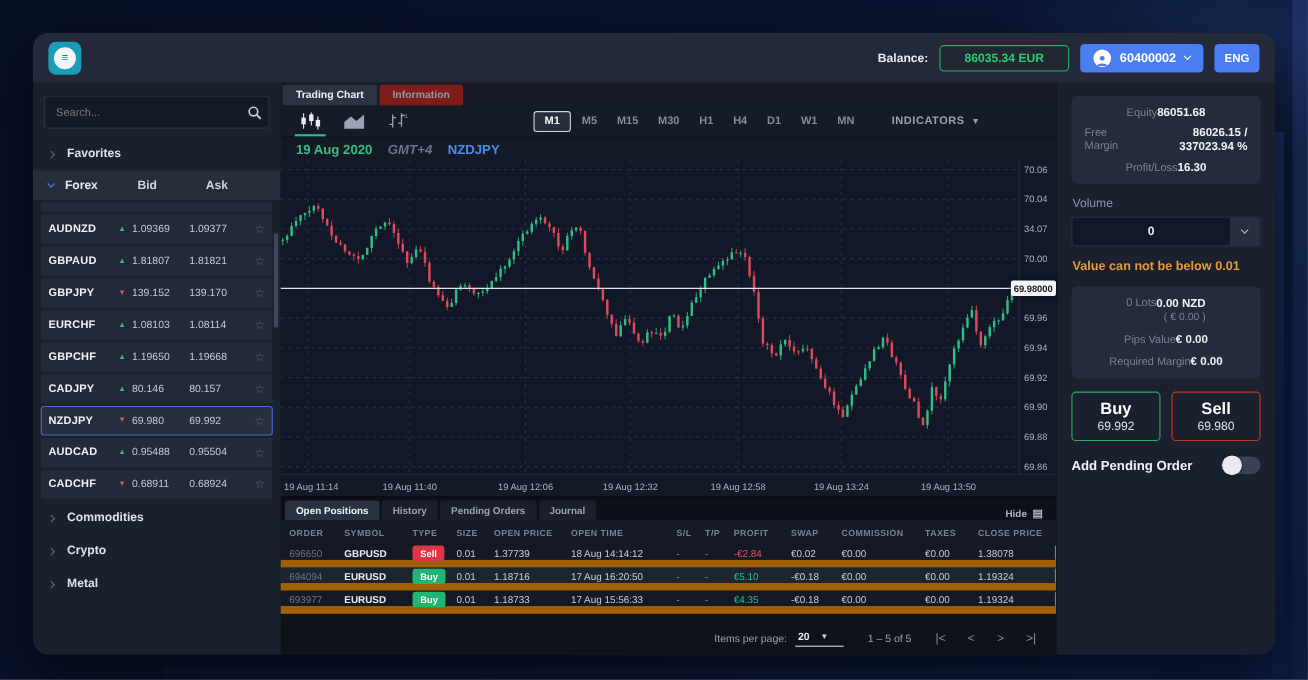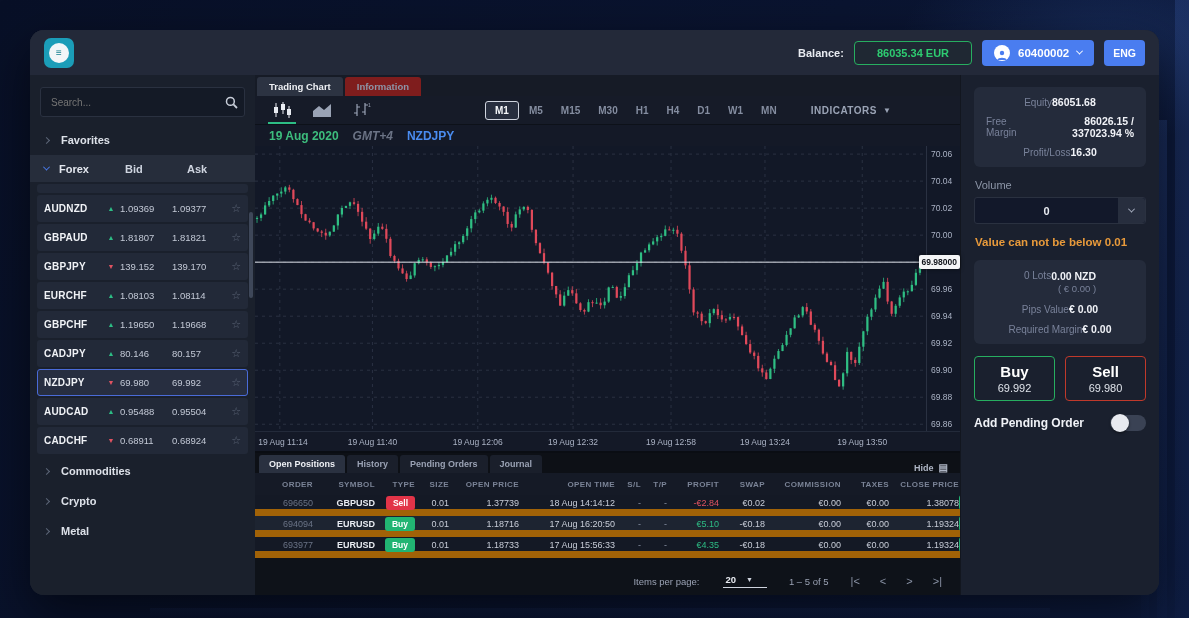--- a/index.html
+++ b/index.html
@@ -50,21 +50,21 @@
   .pair-row.clip { height:9px; overflow:hidden; align-items:flex-start; }
   .pair-row.clip .inrow { margin-top:-18px; }
   .pair-row.sel { border-color:#4a6bd8; background:#272e40;}
   .pair-sym { width:58px; font-weight:bold; color:#f0f2f6; font-size:10px; letter-spacing:.2px;}
   .pair-tri { width:18px; font-size:7px; text-align:center;}
   .tri-up { color:#2dbd85; } .tri-down { color:#e15361; }
   .pair-bid,.pair-ask { width:52px; color:#c3c9d6; font-size:9.5px;}
   .pair-star { flex:1; text-align:right; color:#5a6375; font-size:11px;}
   .sb-scroll { position:absolute; right:2px; top:30px; width:4px; height:86px; background:#3e4759; border-radius:2px;}
   
-  .main { width:705px; flex:none; display:flex; flex-direction:column; background:#1d2330; min-height:0;text-align:right;}
+  .main { width:705px; flex:none; display:flex; flex-direction:column; background:#1d2330; min-height:0;}
   .chart-tabs { display:flex; align-items:flex-end; height:21px; background:#161b26; padding-left:2px; gap:2px;}
   .ctab { font-size:9.5px; font-weight:bold; padding:4px 12px 4px 12px; background:#7f1d1d; color:#8d96a8; border-radius:3px 3px 0 0; cursor:pointer;}
   .ctab.active { background:#2c3342; color:#eef0f4;}
   .toolbar { height:29px; background:#161b28; display:flex; align-items:center; border-bottom:1px solid #0d1119;}
   .ct-icons { display:flex; align-items:center; gap:6px; padding:0 10px;}
   .ct-btn { width:34px; height:25px; display:flex; align-items:center; justify-content:center; cursor:pointer; position:relative;}
   .ct-btn.active:after { content:""; position:absolute; left:3px; right:3px; bottom:-1px; height:2px; background:#2dbd85;}
   .tf-group { display:flex; align-items:center; gap:2px; margin-left:96px;}
   .tf { font-size:10px; font-weight:bold; color:#848da0; padding:4px 8px; cursor:pointer; border-radius:3px;}
   .tf.active { color:#f4f6f9; border:1px solid #cfd4de; background:#272e3e; padding:3px 9px;}
@@ -89,21 +89,21 @@
   .pos-header { height:22px; background:#151a26; color:#7a8396; font-size:8px; font-weight:bold; letter-spacing:.4px;}
   .pos-row { height:21px; background:#141925; color:#c8cdd8; font-size:9px; border-bottom:7px solid #a16207;}
   .pos-row.alt { background:#1d2431; }
   .badge { display:inline-block; font-size:8.5px; font-weight:bold; color:#fff; padding:2px 7px; border-radius:3px;}
   .badge.buy { background:#21b573; } .badge.sell { background:#e23448; }
   .profit-neg { color:#e15361; } .profit-pos { color:#2dbd85; }
   .row-actions { display:flex; gap:5px; justify-content:flex-end; padding-right:4px;}
   .act-btn { font-size:8.5px; font-weight:bold; color:#fff; padding:2.5px 8px; border-radius:3px; cursor:pointer;}
   .act-edit { background:#21b573; } .act-close { background:#e23448; }
   .pagination { margin-top:auto; height:28px; display:flex; align-items:center; justify-content:flex-end; gap:22px; padding:0 18px; color:#9aa2b4; font-size:9.5px; background:#0e1219;}
-  .ipp { display:flex; align-items:center; gap:24px;}
+  .ipp { display:flex; align-items:center; gap:8px;}
   .ipp-val { color:#e8ebf1; font-weight:bold; border-bottom:1px solid #cfd4de; padding:0 14px 2px 2px; display:flex; gap:10px; align-items:center; cursor:pointer;}
   .pg-arrows { display:flex; gap:20px; font-size:11px; color:#8a93a6;}
   .pg-arrows span { cursor:pointer; }
   
   .rightpanel { flex:1; background:#1a202e; border-left:1px solid #12161f; padding:12px 13px; font-size:10.5px; overflow:hidden;}
   .card { background:#242b3b; border-radius:6px; padding:4px 12px; margin-bottom:12px;}
   .crow { display:flex; justify-content:center; align-items:center; min-height:22px; padding:2px 0;}
   .clabel { color:#79829a; font-size:10px;}
   .cval { color:#f0f2f7; font-weight:bold; font-size:10.5px; text-align:right;}
   .cval .sub { display:block; color:#79829a; font-weight:normal; font-size:9.5px; margin-top:1px;}
@@ -696,21 +696,21 @@
               <rect x="663.8251506024096" y="119.81179121519571" width="2.2231927710843373" height="6.9674913594180765" fill="#2fbe83"></rect>
               <line x1="668.9789156626506" x2="668.9789156626506" y1="117.23772979496383" y2="119.98770042733248" stroke="#2fbe83" stroke-width="0.8"></line>
               <rect x="667.8673192771084" y="118.87167668456006" width="2.2231927710843373" height="1" fill="#2fbe83"></rect>
               <line x1="0" x2="671" y1="116.1611374407571" y2="116.1611374407571" stroke="#dfe3ea" stroke-width="1"></line>
             </svg>
         </div>
         <div class="yaxis" id="yaxis">
           <div class="price-tag" id="price-tag" style="top: 116.161px;">69.98000</div>
         <div class="ytick" style="top: 8.10427px;">70.06</div>
             <div class="ytick" style="top: 35.1185px;">70.04</div>
-            <div class="ytick" style="top: 62.1327px;">70.02</div>
+            <div class="ytick" style="top: 62.1327px;">34.07</div>
             <div class="ytick" style="top: 89.1469px;">70.00</div>
             <div class="ytick" style="top: 143.175px;">69.96</div>
             <div class="ytick" style="top: 170.19px;">69.94</div>
             <div class="ytick" style="top: 197.204px;">69.92</div>
             <div class="ytick" style="top: 224.218px;">69.90</div>
             <div class="ytick" style="top: 251.232px;">69.88</div>
             <div class="ytick" style="top: 278.246px;">69.86</div>
           </div>
       </div>
       <div class="xlabels" id="xlabels">

